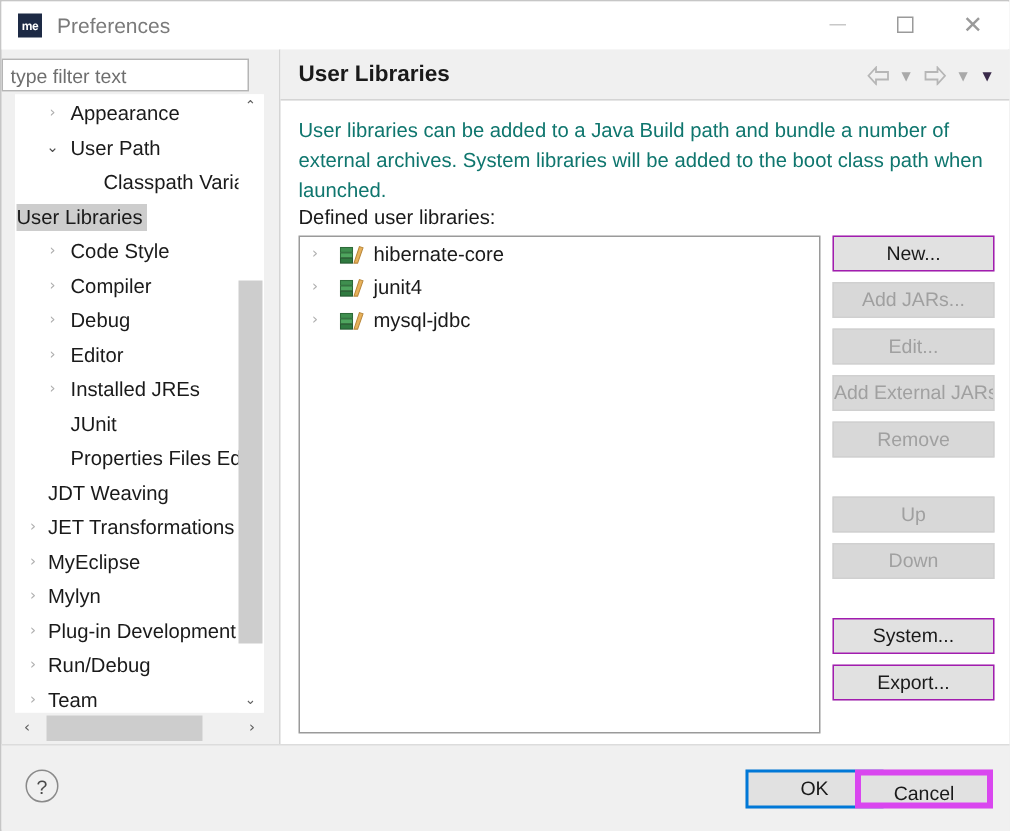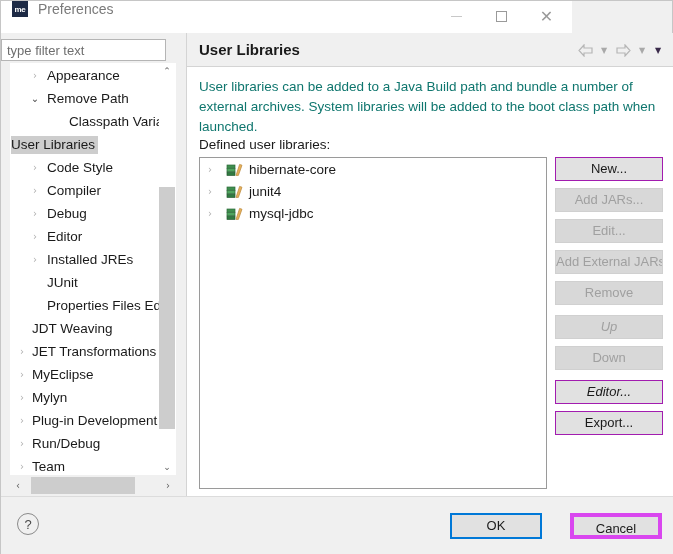--- a/index.html
+++ b/index.html
@@ -13,23 +13,23 @@
   #dialog {
     position: relative;
     width: 673px; height: 554px;
     background: #f0f0f0;
     border: 1px solid #c6c6c6;
   }
 
   
   #titlebar {
     position: absolute; left: 0; top: 0;
-    width: 571px; height: 32px;
-    background: #ffffff;
-    display: flex; 
+    width: 673px; height: 32px;
+    background: #ffffff;
+    display: flex; align-items: center;
   }
   #me-logo {
     width: 16px; height: 16px;
     margin-left: 11px;
     background: #1d2a45;
     color: #ffffff;
     font-size: 8px; font-weight: bold;
     display: flex; align-items: center; justify-content: center;
     letter-spacing: -0.3px;
     font-family: "Liberation Sans", sans-serif;
@@ -230,21 +230,21 @@
     text-align: center;
     line-height: 22px;
     overflow: hidden;
     white-space: nowrap;
   }
   .pbtn.disabled {
     color: #a0a0a0;
     background: #d8d8d8;
     border-color: #d0d0d0;
   }
-  .pbtn.gap { margin-top: 10px; font-style: italic; }
+  .pbtn.gap { margin-top: 26px; }
 
   
   #footer {
     position: absolute; left: 0; top: 495px;
     width: 673px; height: 58px;
     background: #f0f0f0;
     border-top: 1px solid #dcdcdc;
   }
   #help-icon {
     position: absolute; left: 16px; top: 512px;
@@ -260,21 +260,21 @@
     width: 92px; height: 26px;
     background: #e1e1e1;
     border: 4px solid #d946ef;
     font-family: "Liberation Sans", sans-serif;
     font-size: 13px;
     color: #1a1a1a;
     text-align: center;
     line-height: 24px;
   }
   #ok-button {
-    left: 449px;
+    left: 496px;
     border: 2px solid #0078d7;
     line-height: 22px;
   }
   #cancel-button { left: 569px; }
 </style>
 </head>
 <body>
 
 <div id="dialog">
 
@@ -295,21 +295,21 @@
 
   <input id="filter-input" type="text" placeholder="type filter text" style="">
 
   <div id="tree-panel">
       <div class="tree-item lv1">
         <span class="arrow">›</span>
         <span class="lbl">Appearance</span>
       </div>
       <div class="tree-item lv1">
         <span class="arrow open">⌄</span>
-        <span class="lbl">Remove Path</span>
+        <span class="lbl">User Path</span>
       </div>
       <div class="tree-item lv2">
         <span class="lbl">Classpath Varia</span>
       </div>
       <div class="tree-item lv2 sel">
         <span class="lbl">User Libraries</span>
       </div>
       <div class="tree-item lv1">
         <span class="arrow">›</span>
         <span class="lbl">Code Style</span>
@@ -441,21 +441,21 @@
       </div>
 
     <div id="btn-col">
         <div class="pbtn">New...</div>
         <div class="pbtn disabled">Add JARs...</div>
         <div class="pbtn disabled">Edit...</div>
         <div class="pbtn disabled">Add External JARs...</div>
         <div class="pbtn disabled">Remove</div>
         <div class="pbtn disabled gap">Up</div>
         <div class="pbtn disabled">Down</div>
-        <div class="pbtn gap">Editor...</div>
+        <div class="pbtn gap">System...</div>
         <div class="pbtn">Export...</div>
       </div>
   </div>
 
   <div id="footer"></div>
   <div id="help-icon">?</div>
   <div class="dbtn" id="ok-button">OK</div>
   <div class="dbtn" id="cancel-button">Cancel</div>
 
 </div>

